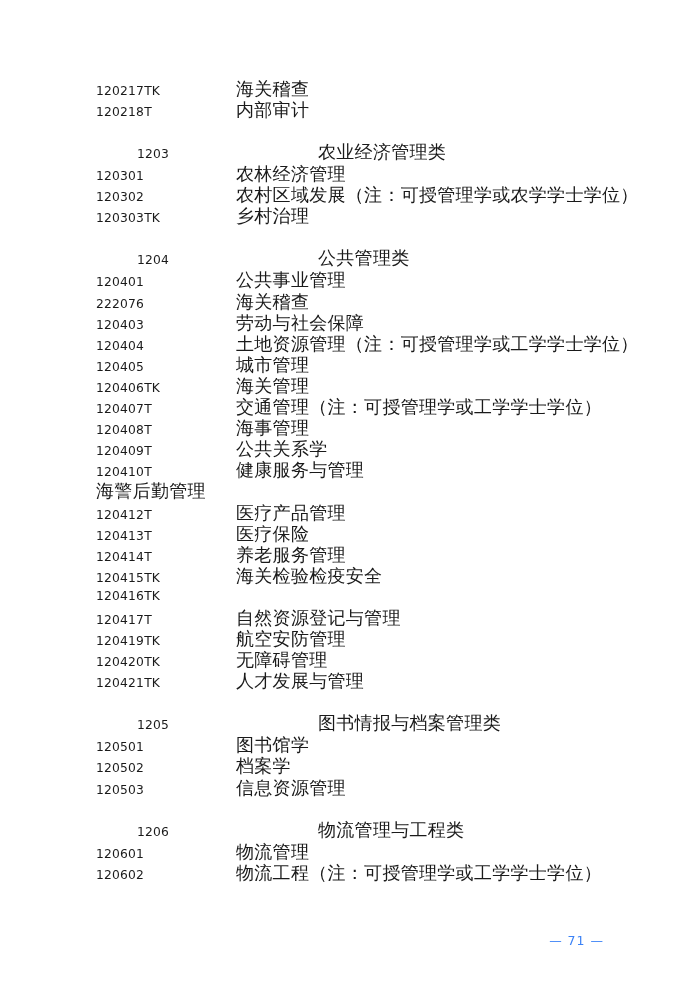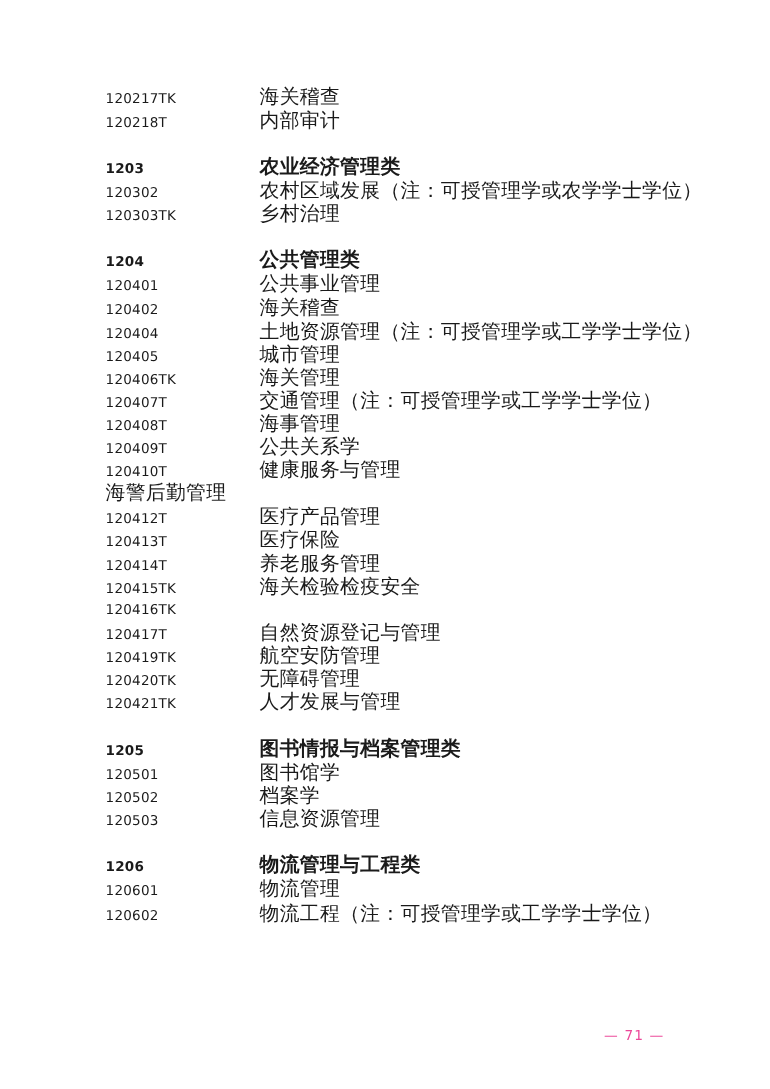--- a/index.html
+++ b/index.html
@@ -39,36 +39,37 @@
     white-space: nowrap;
   }
   .row .name {
     flex: 1 1 auto;
     font-size: 18px;
     letter-spacing: 0.3px;
     white-space: nowrap;
   }
   .row.group .code,
   .row.group .name {
-    font-weight: bold;
+    font-weight: normal;
+    margin-left: 41px;
   }
   .row.group {
     height: 22px;
     line-height: 22px;
   }
   .spacer {
     height: 21px;
   }
   .page-number {
     position: absolute;
     right: 96px;
     bottom: 42px;
     font-size: 12.5px;
     letter-spacing: 1px;
-    color: #ec4899;
+    color: #3b82f6;
   }
 </style>
 </head>
 <body>
 
 <div class="page">
   <div class="catalog" id="catalog">
       <div class="row">
         <div class="code">120217TK</div>
         <div class="name">海关稽查</div>
@@ -76,39 +77,47 @@
       <div class="row">
         <div class="code">120218T</div>
         <div class="name">内部审计</div>
       </div>
       <div class="spacer"></div>
       <div class="row group">
         <div class="code">1203</div>
         <div class="name">农业经济管理类</div>
       </div>
       <div class="row">
+        <div class="code">120301</div>
+        <div class="name">农林经济管理</div>
+      </div>
+      <div class="row">
         <div class="code">120302</div>
         <div class="name">农村区域发展（注：可授管理学或农学学士学位）</div>
       </div>
       <div class="row">
         <div class="code">120303TK</div>
         <div class="name">乡村治理</div>
       </div>
       <div class="spacer"></div>
       <div class="row group">
         <div class="code">1204</div>
         <div class="name">公共管理类</div>
       </div>
       <div class="row">
         <div class="code">120401</div>
         <div class="name">公共事业管理</div>
       </div>
       <div class="row">
-        <div class="code">120402</div>
+        <div class="code">222076</div>
         <div class="name">海关稽查</div>
+      </div>
+      <div class="row">
+        <div class="code">120403</div>
+        <div class="name">劳动与社会保障</div>
       </div>
       <div class="row">
         <div class="code">120404</div>
         <div class="name">土地资源管理（注：可授管理学或工学学士学位）</div>
       </div>
       <div class="row">
         <div class="code">120405</div>
         <div class="name">城市管理</div>
       </div>
       <div class="row">

